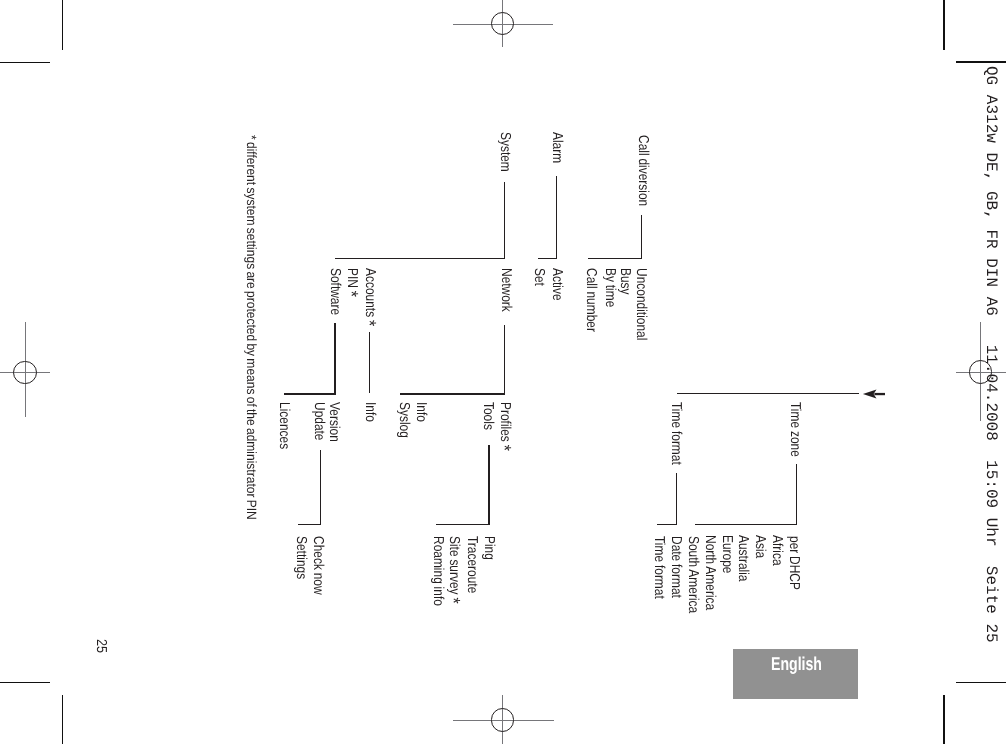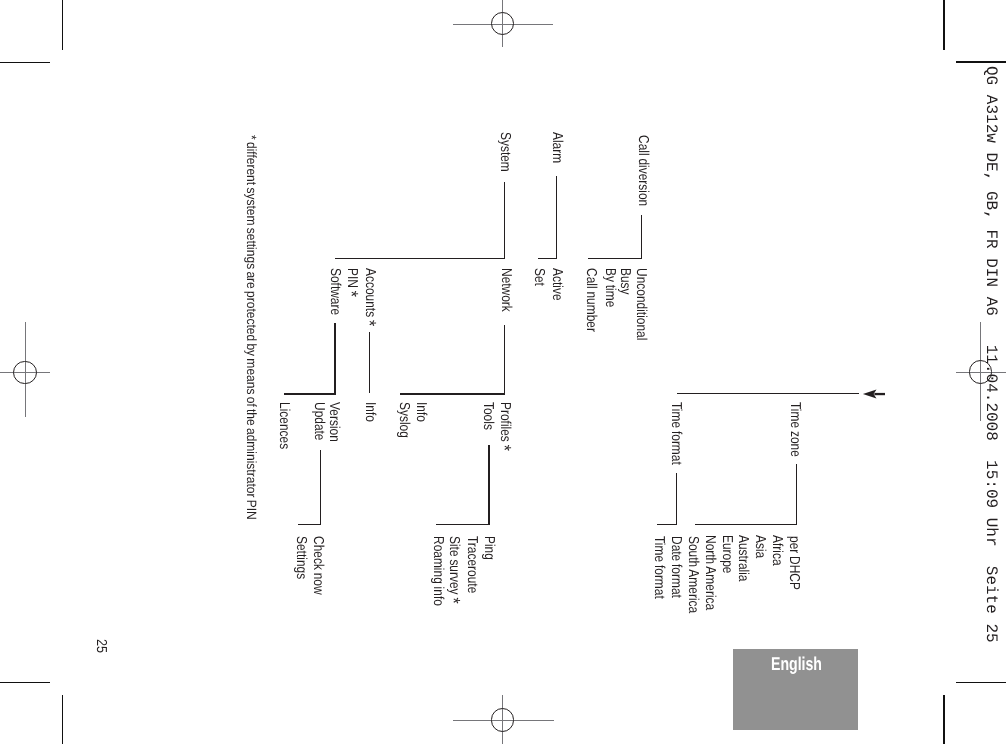--- a/index.html
+++ b/index.html
@@ -65,21 +65,21 @@
   <div>
     <div class="regline" style="left:979.9px;top:322.2px;width:1.1px;height:99.1px;"></div>
     <div class="regline" style="left:955.7px;top:371.6px;width:50.3px;height:1.1px;"></div>
     <div class="regcirc" style="left:968.7px;top:360.4px;width:23.4px;height:23.4px;"></div>
   </div>
 
   <div id="printhdr" style="left:999px;top:65.8px;">QG A312w DE, GB, FR DIN A6   11.04.2008  15:09 Uhr  Seite 25</div>
 
   <div id="pagenum" style="left:107.5px;top:638.6px;">25</div>
 
-  <div id="badge" style="left:732.9px;top:648.6px;width:124.7px;height:81px;">
+  <div id="badge" style="left:732.9px;top:648.6px;width:124.7px;height:50px;">
     <span class="blabel" style="left:37.9px;top:6.9px;">English</span>
   </div>
 
   <div class="vt foot" style="left:258px;top:135px;">* different system settings are protected by means of the administrator PIN</div>
 
   <div>
 
     <div class="vt" style="left:649.5px;top:134.5px;">Call diversion</div>
     <div class="rule" style="left:641.0px;top:215px;width:1.4px;height:44.2px;"></div>
     <div class="rule" style="left:587.9px;top:257.8px;width:54.5px;height:1.4px;"></div>

